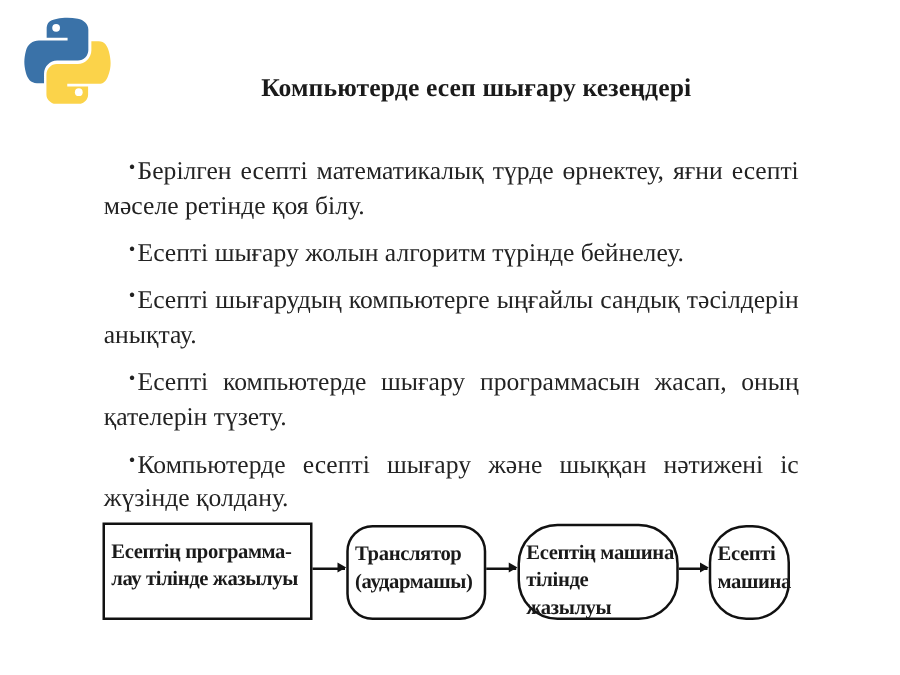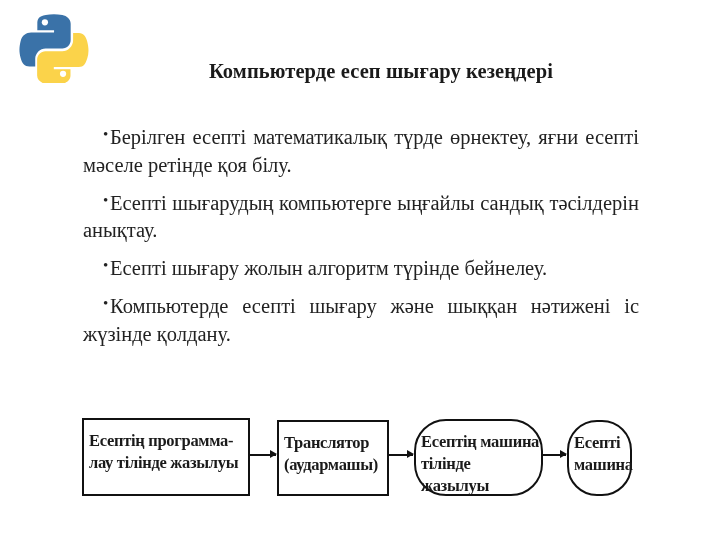--- a/index.html
+++ b/index.html
@@ -18,43 +18,44 @@
     font-size:20.5px; line-height:27.8px; text-align:justify; margin:0; padding:0; list-style:none;
   }
   .bullets li { margin:7px; padding:0; text-indent:20px; }
   .bullets li .dot { display:inline-block; width:7px; font-size:15px; vertical-align:5px; margin-left:0px; text-indent:0; }
   .flow { position:absolute; left:0; top:0; width:720px; height:540px; }
   .box {
     position:absolute; border:2px solid #111; background:#fff; box-sizing:border-box;
     font-family: "Liberation Serif", serif; font-weight:bold; font-size:16.5px; line-height:22px;
     color:#1a1a1a; padding:10px 0 0 5px; letter-spacing:-0.3px;
   }
-  .box.thick { border-width:2.5px; }
+  .box.thick { border-width:2.5px;border-radius:21px; }
   .arrow { position:absolute; height:1.5px; background:#111; }
   .arrow::after {
     content:""; position:absolute; right:-1px; top:-4px;
     border-left:7px solid #111; border-top:4.5px solid transparent; border-bottom:4.5px solid transparent;
   }
 </style>
 </head>
 <body>
 
 <svg class="logo" viewBox="0 0 110 110">
   <path d="M54.9 2c-4.6 0-9 .4-12.8 1.1C30.8 5.1 28.8 9.2 28.8 16.9v10.2h26.3v3.4H19c-7.6 0-14.3 4.6-16.4 13.4-2.4 10-2.5 16.3 0 26.8 1.9 7.8 6.3 13.4 13.9 13.4h9V71.9c0-8.7 7.5-16.3 16.4-16.3h26.2c7.3 0 13.1-6 13.1-13.3V16.9c0-7.1-6-12.5-13.1-13.7C63.6 2.4 59 2 54.9 2z" fill="#3a72a8"></path>
   <circle cx="40.7" cy="14.6" r="4.9" fill="#ffffff"></circle>
   <path d="M85 30.5v12.2c0 9.5-8 17.4-17.2 17.4H41.6c-7.2 0-13.1 6.1-13.1 13.3v25c0 7.1 6.2 11.3 13.1 13.3 8.3 2.4 16.3 2.9 26.2 0 6.6-1.9 13.1-5.7 13.1-13.3V88.4H54.7V85h39.4c7.6 0 10.5-5.3 13.1-13.4 2.7-8.3 2.6-16.2 0-26.8-1.9-7.6-5.5-13.4-13.1-13.4H85z" fill="#fbd34a"></path>
   <circle cx="69.2" cy="95.5" r="4.9" fill="#ffffff"></circle>
 </svg>
 
 <div class="title">Компьютерде есеп шығару кезеңдері</div>
 
 <ul class="bullets">
   <li><span class="dot">•</span><span>Берілген есепті математикалық түрде өрнектеу, яғни есепті мәселе ретінде қоя білу.</span></li>
+  <li><span class="dot">•</span><span>Есепті шығару жолын алгоритм түрінде бейнелеу.</span></li>
   <li><span class="dot">•</span><span>Есепті шығарудың компьютерге ыңғайлы сандық тәсілдерін анықтау.</span></li>
-  <li><span class="dot">•</span><span>Есепті шығару жолын алгоритм түрінде бейнелеу.</span></li>
+  <li><span class="dot">•</span><span>Есепті компьютерде шығару программасын жасап, оның қателерін түзету.</span></li>
   <li><span class="dot">•</span><span>Компьютерде есепті шығару және шыққан нәтижені іс жүзінде қолдану.</span></li>
 </ul>
 
 <div class="flow">
   <div class="box" style="left:82px; top:418px; width:168px; height:78px;">
     <div>Есептің программа-</div>
     <div>лау тілінде жазылуы</div>
   </div>
   <div class="arrow" style="left:250px; top:454px; width:26px;"></div>
 

